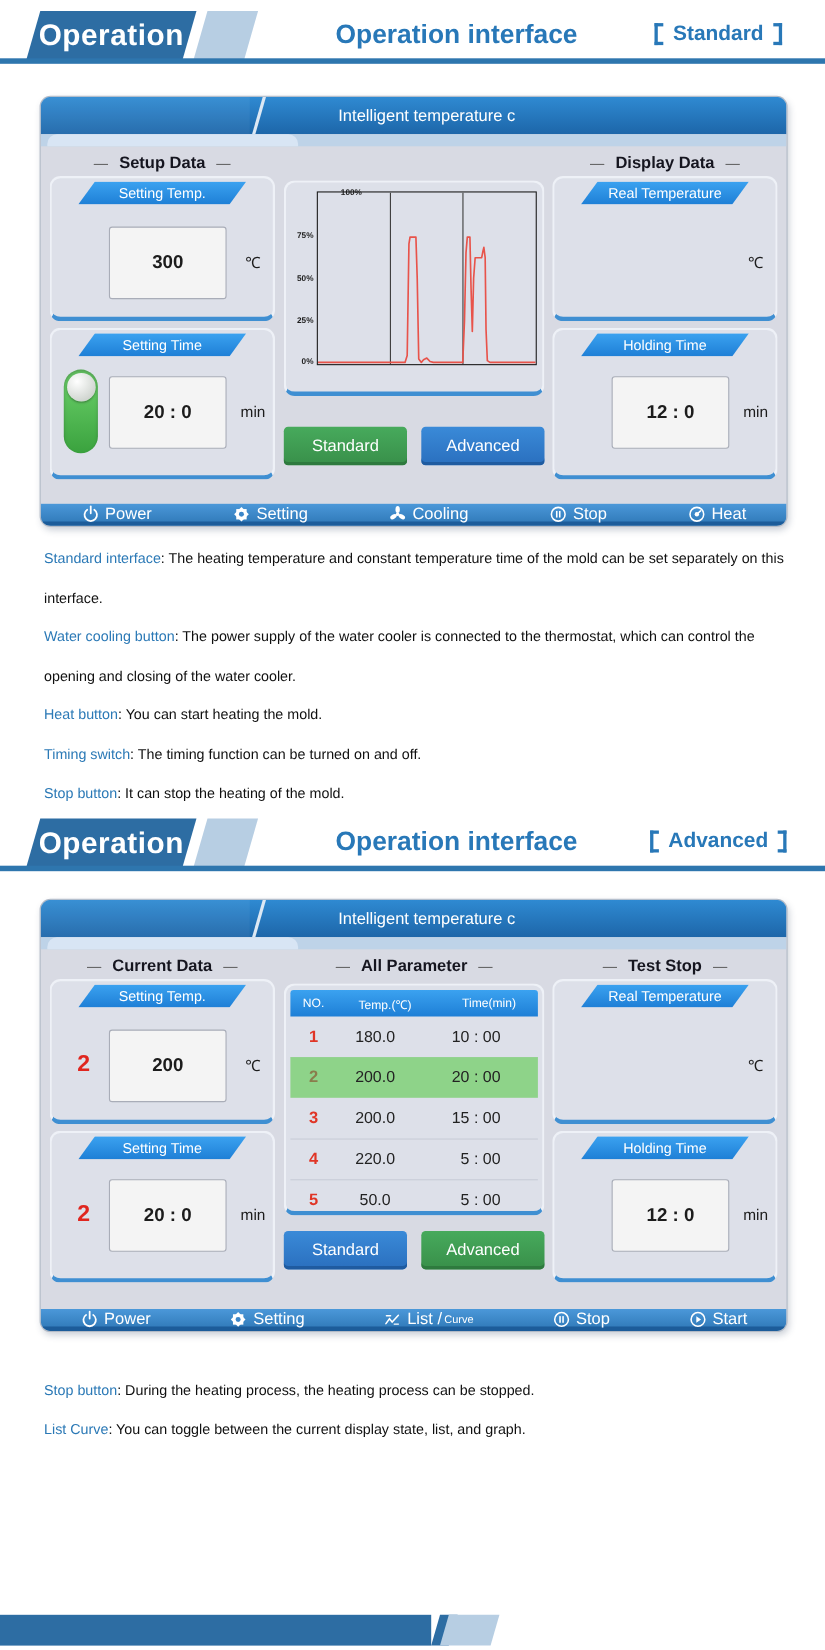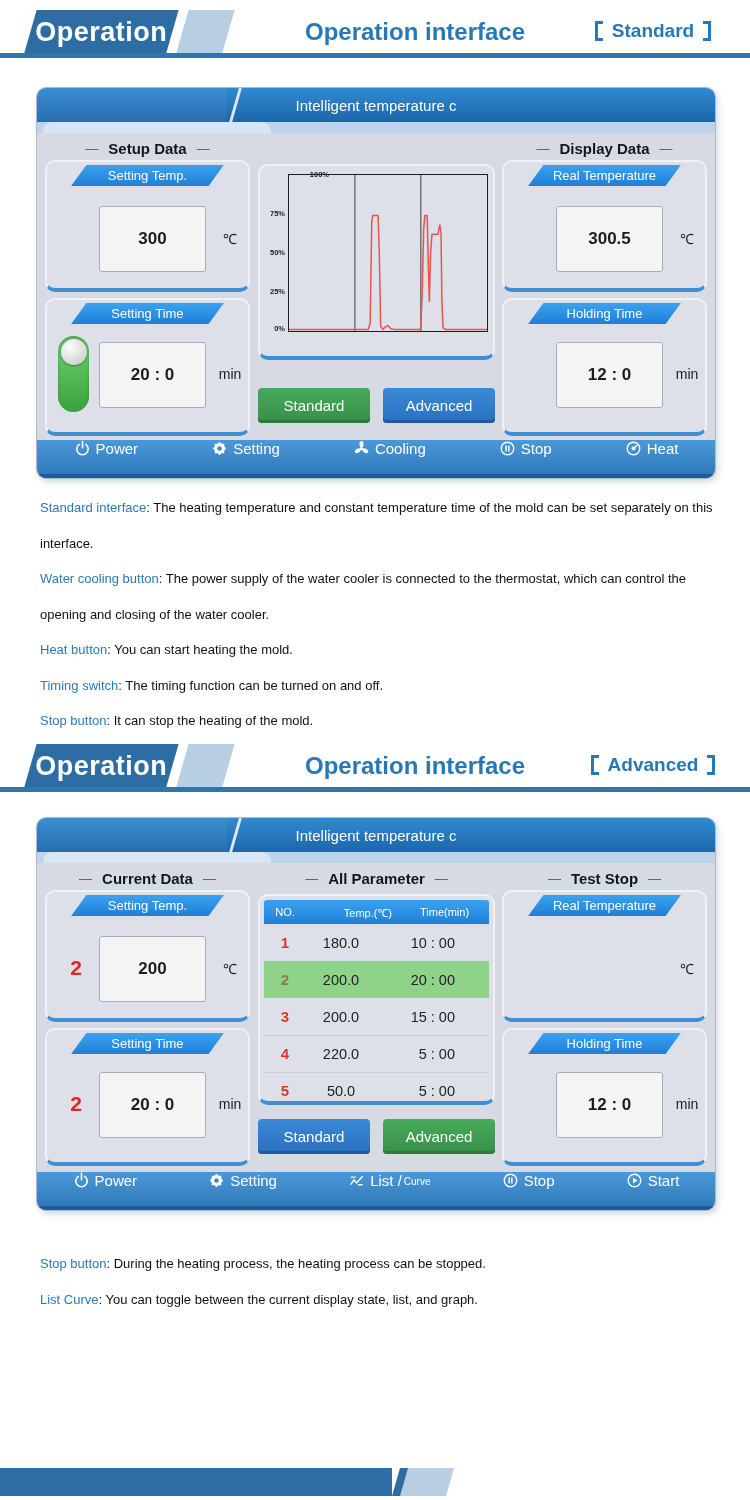--- a/index.html
+++ b/index.html
@@ -24,21 +24,21 @@
 
   
   .shot{position:absolute;left:37px;width:678px;border-radius:9px;overflow:hidden;
         box-shadow:0 0 0 1px #b2bac6, 2px 3px 7px rgba(40,60,90,.25);background:#d8dae3;}
   .titlebar{position:absolute;top:0;left:0;width:100%;height:34px;
             background:linear-gradient(180deg,#2f8ad2,#1d66a9);}
   .tb-left{position:absolute;left:0;top:0;width:28%;height:100%;background:rgba(255,255,255,.05);}
   .tb-slash{position:absolute;left:29%;top:0;width:3px;height:100%;background:#dce8f4;
             transform:skewX(-16deg);}
   .tb-title{position:absolute;left:0;top:0;width:100%;height:34px;display:flex;align-items:center;
-            justify-content:center;color:#fff;font-size:15px;}
+            justify-content:center;color:#fff;font-size:15px;padding-left:12px;}
   .tabstrip{position:absolute;top:34px;left:0;width:100%;height:11px;background:#bed3e8;}
   .tabstrip-tab{position:absolute;left:6px;top:0;width:228px;height:11px;background:#d8e5f4;
                 border-radius:9px 9px 0 0;}
 
   .sec-label{position:absolute;top:50px;height:20px;display:flex;align-items:center;justify-content:center;
              gap:10px;font-size:15px;font-weight:bold;color:#15151f;}
   .sec-label .dash{color:#555;font-weight:normal;font-size:13px;}
   .col-l{left:8px;width:205px;} .col-m{left:221px;width:237px;} .col-r{left:465px;width:205px;}
 
   .panel{position:absolute;width:205px;box-sizing:border-box;background:#dde0e9;border-radius:10px;
@@ -73,23 +73,23 @@
   .yt0{top:4px;margin-left:44px;} .yt1{top:43px;} .yt2{top:82px;} .yt3{top:121px;} .yt4{top:158px;}
 
   
   .btnrow{position:absolute;left:221px;width:237px;height:36px;display:flex;justify-content:space-between;}
   .btn{width:112px;height:35px;border:none;border-radius:4px;color:#fff;font-size:15px;
        font-family:"Liberation Sans",sans-serif;cursor:pointer;}
   .btn.green{background:linear-gradient(180deg,#47aa5c,#388f49);box-shadow:inset 0 -3px 0 #2e7a3e;}
   .btn.blue{background:linear-gradient(180deg,#3a8ad8,#2a6fbe);box-shadow:inset 0 -3px 0 #1f5ba0;}
 
   
-  .nav{position:absolute;left:0;bottom:0;width:100%;height:38px;
+  .nav{position:absolute;left:0;bottom:0;width:100%;height:20px;
        background:linear-gradient(180deg,#4b98d9,#2d76b5);box-shadow:inset 0 -4px 0 #1c5c9a;
-       display:flex;align-items:flex-start;justify-content:space-around;padding-bottom:18px;box-sizing:border-box;}
+       display:flex;align-items:flex-end;justify-content:space-around;padding-bottom:2px;box-sizing:border-box;}
   .nav-item{display:flex;align-items:center;gap:5px;color:#fff;font-size:15px;cursor:pointer;}
   .nav-item svg{display:block;}
   .nav-sub{font-size:10px;align-self:flex-end;margin-left:-3px;margin-bottom:2px;}
 
   
   .table-panel{left:221px;top:76px;width:237px;height:211px;}
   .thead{position:absolute;top:4px;left:4px;right:4px;height:24px;background:linear-gradient(180deg,#3ba2f0,#1e7fd6);
          border-radius:3px 3px 0 0;display:flex;align-items:center;color:#fff;font-size:11px;}
   .trow{position:absolute;left:4px;right:4px;height:37px;display:flex;align-items:center;font-size:14.5px;color:#222;
         border-bottom:1px solid #c8ccd8;}
@@ -192,23 +192,20 @@
 
     <div class="btnrow" style="top:300px">
       <button class="btn green">Standard</button>
       <button class="btn blue">Advanced</button>
     </div>
 
     <div class="panel rowA" style="left:465px">
       <div class="ptab">
           <span>Real Temperature</span>
         </div>
-      <div class="vbox">
-          <span>300.5</span>
-        </div>
       <div class="unit">℃</div>
     </div>
 
     <div class="panel rowB" style="left:465px">
       <div class="ptab">
           <span>Holding Time</span>
         </div>
       <div class="vbox">
           <span>12 : 0</span>
         </div>
@@ -327,21 +324,21 @@
       <div class="badge">2</div>
       <div class="vbox">
           <span>20 : 0</span>
         </div>
       <div class="unit">min</div>
     </div>
 
     <div class="panel table-panel">
       <div class="thead">
         <span class="c1">NO.</span>
-        <span class="c2" style="text-align:right;padding-right:0;padding-left:2px;">Temp.(℃)</span>
+        <span class="c2" style="text-align:center;padding-right:0;padding-left:2px;">Temp.(℃)</span>
         <span class="c3" style="text-align:left;padding-right:0;padding-left:28px;">Time(min)</span>
       </div>
       <div class="trow" style="top:28px">
         <span class="c1">1</span>
         <span class="c2">180.0</span>
         <span class="c3">10 : 00</span>
       </div>
       <div class="trow sel" style="top:65px">
         <span class="c1">2</span>
         <span class="c2">200.0</span>

